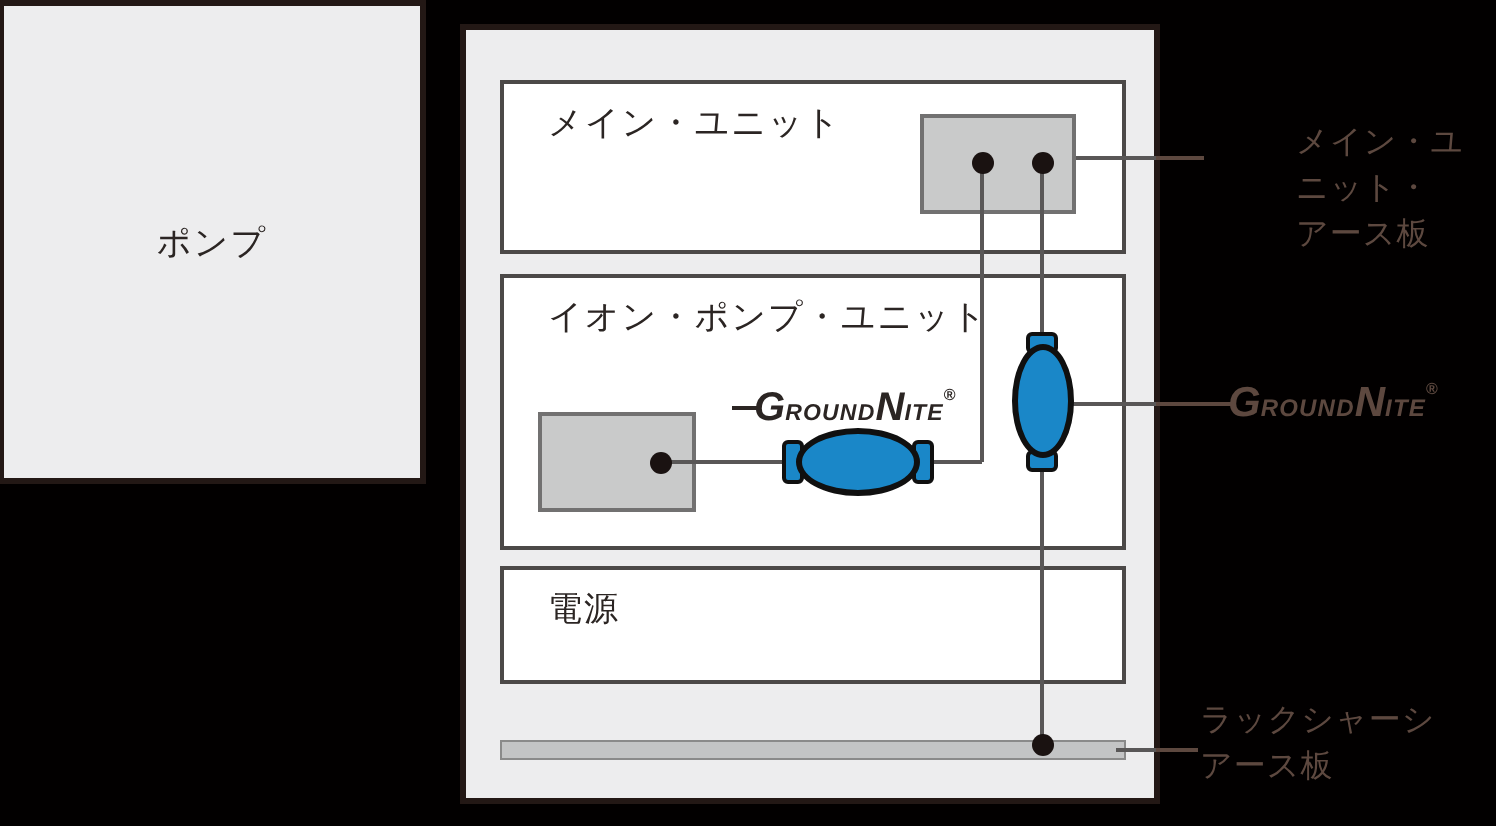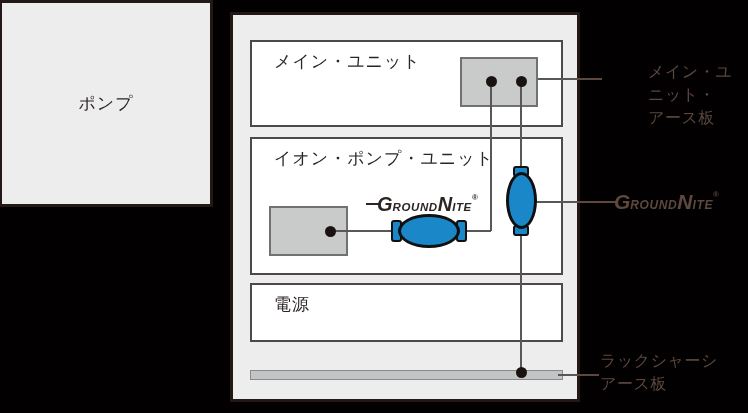--- a/index.html
+++ b/index.html
@@ -19,21 +19,21 @@
     --annotation-text:#5d483f;
     --diagram-text:#2b2523;
   }
   *{margin:0;padding:0;box-sizing:border-box;}
   body{background:#111;font-family:"Liberation Sans","DejaVu Sans",sans-serif;}
   .canvas{position:relative;width:748px;height:413px;background:var(--background);overflow:hidden;}
 
   .abs{position:absolute;}
 
   
-  .pump-box{left:0;top:210;width:213px;height:207px;background:var(--panel-fill);
+  .pump-box{left:0;top:210;width:213px;height:242px;background:var(--panel-fill);
     border:3px solid var(--panel-border);border-left-width:2px;
     display:flex;align-items:center;justify-content:center;z-index:1;}
   .pump-label{font-size:17px;color:var(--diagram-text);letter-spacing:1px;}
 
   .rack-bg{left:230px;top:12px;width:350px;height:390px;background:var(--panel-fill);
     border:3px solid var(--panel-border);z-index:1;}
 
   .unit{background:var(--unit-fill);border:2px solid var(--unit-border);z-index:2;}
   .unit-main{left:250px;top:40px;width:313px;height:87px;}
   .unit-ion{left:250px;top:137px;width:313px;height:138px;padding-left:37px;}

